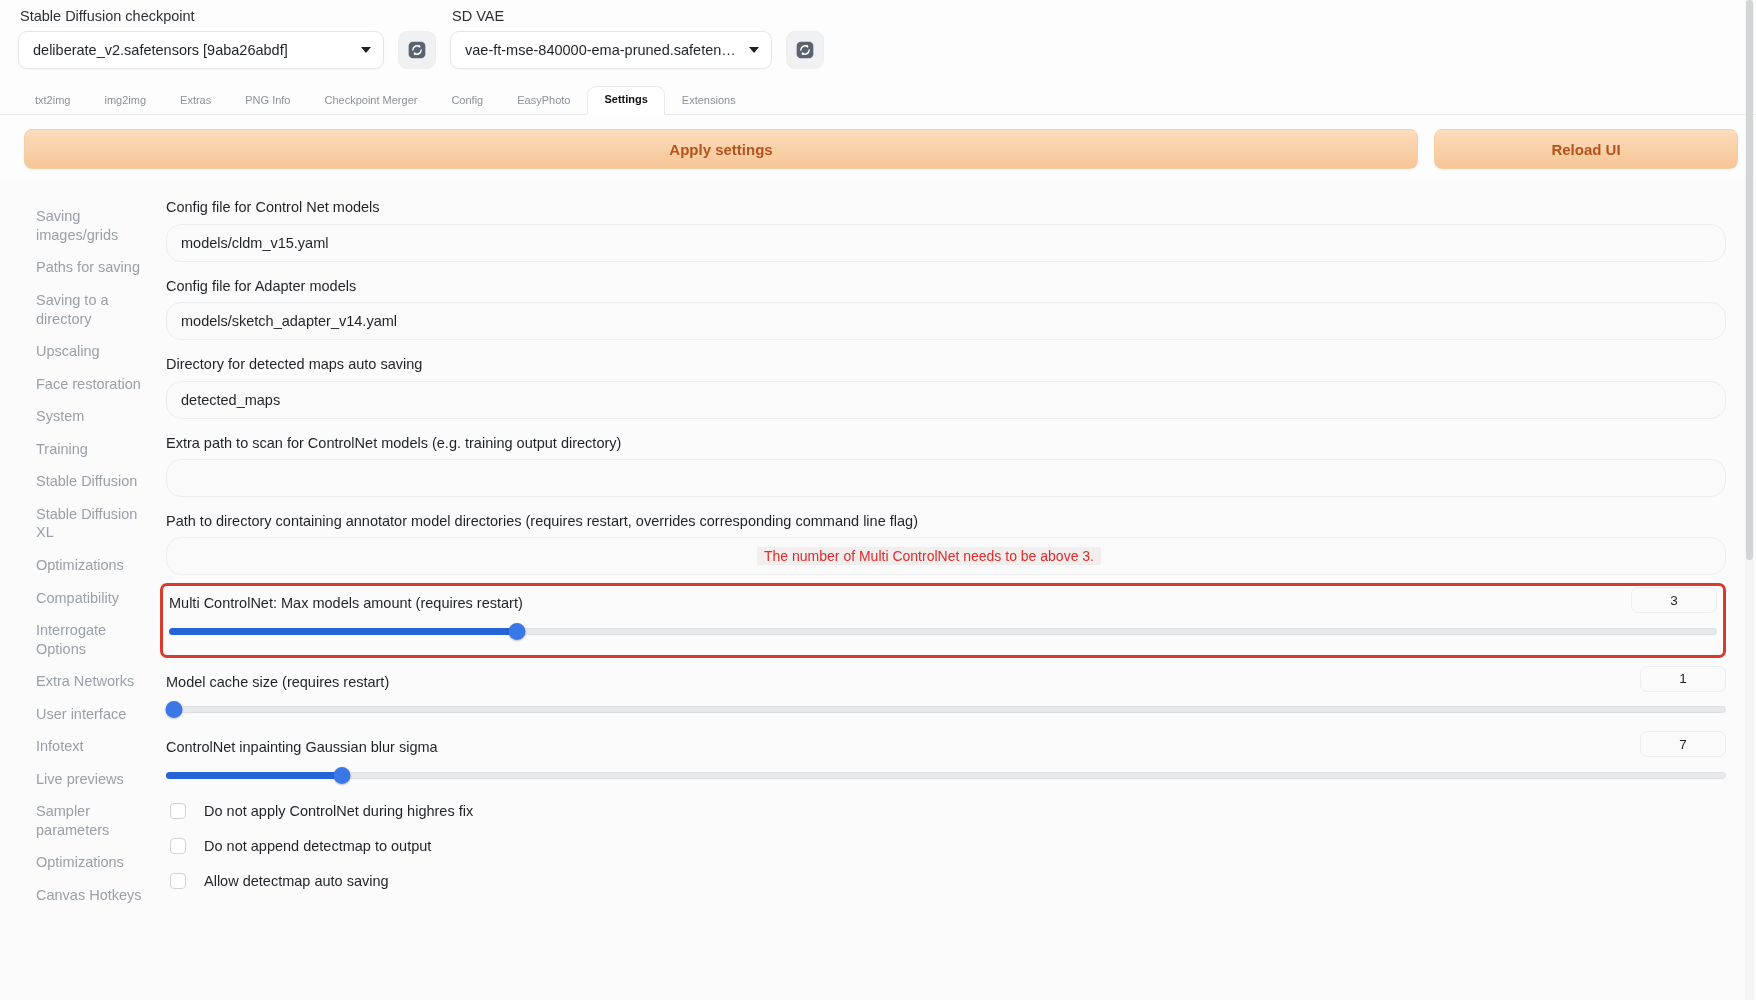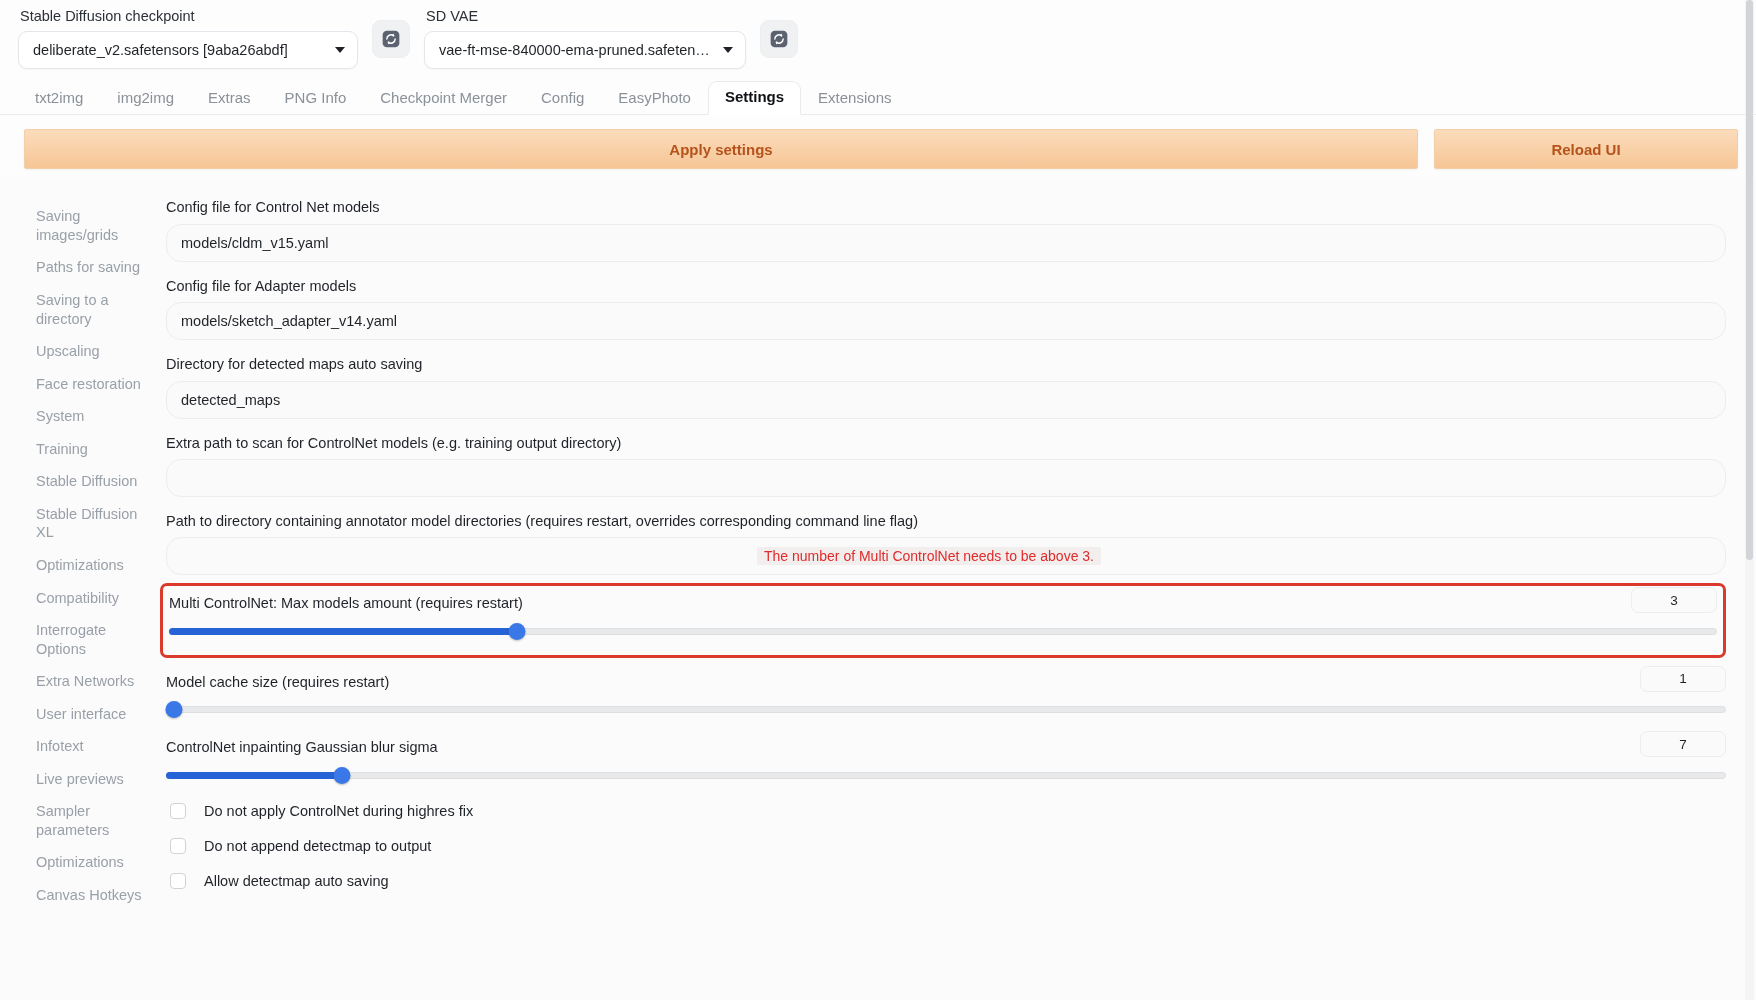--- a/index.html
+++ b/index.html
@@ -12,21 +12,21 @@
   }
   .app {
     position: relative;
     width: 1756px; height: 1000px;
     background: #fbfbfc;
   }
 
   
   .topbar {
     display: flex;
-    align-items: center;
+    align-items: flex-end;
     gap: 14px;
     padding: 8px 18px 10px 18px;
     background: #fdfdfd;
   }
   .field-group { display: flex; flex-direction: column; }
   .field-label {
     font-size: 14.5px;
     color: #2b2f36;
     margin: 0 0 6px 2px;
     line-height: 1.2;
@@ -37,21 +37,21 @@
     background: #ffffff;
     border: 1px solid #e3e6ea;
     border-radius: 9px;
     display: flex;
     align-items: center;
     padding: 0 30px 0 14px;
     font-size: 14.5px;
     color: #1f2328;
     box-shadow: 0 1px 2px rgba(0,0,0,0.03);
   }
-  .select-box.ckpt { width: 340px; }
+  .select-box.ckpt { width: 366px; }
   .select-box.vae  { width: 322px; }
   .select-text {
     white-space: nowrap; overflow: hidden; text-overflow: ellipsis;
   }
   .caret {
     position: absolute; right: 12px; top: 50%;
     transform: translateY(-50%);
     width: 0; height: 0;
     border-left: 5px solid transparent;
     border-right: 5px solid transparent;
@@ -70,21 +70,21 @@
   
   .tabs {
     display: flex;
     align-items: flex-end;
     padding: 0 18px;
     border-bottom: 1px solid #e8eaec;
     height: 36px;
     background: #fdfdfd;
   }
   .tab {
-    font-size: 15px;
+    font-size: 11px;
     color: #8b9199;
     padding: 6px 16px 8px 16px;
     line-height: 1.2;
     border: 1px solid transparent;
     border-bottom: none;
     position: relative;
     top: 1px;
   }
   .tab.active {
     color: #0f1115;
@@ -97,21 +97,21 @@
 
   
   .actions {
     display: flex;
     gap: 16px;
     padding: 14px 18px 10px 24px;
     background: #fdfdfd;
   }
   .btn-apply, .btn-reload {
     height: 40px;
-    border-radius: 2px;
+    border-radius: 8px;
     display: flex; align-items: center; justify-content: center;
     font-size: 15px;
     font-weight: bold;
     color: #b5531c;
     background: linear-gradient(180deg, #fbdcbb 0%, #f6c696 100%);
     border: 1px solid #f3cfa8;
     box-shadow: 0 1px 2px rgba(0,0,0,0.05);
   }
   .btn-apply { flex: 1 1 auto; }
   .btn-reload { width: 304px; flex: 0 0 304px; }

